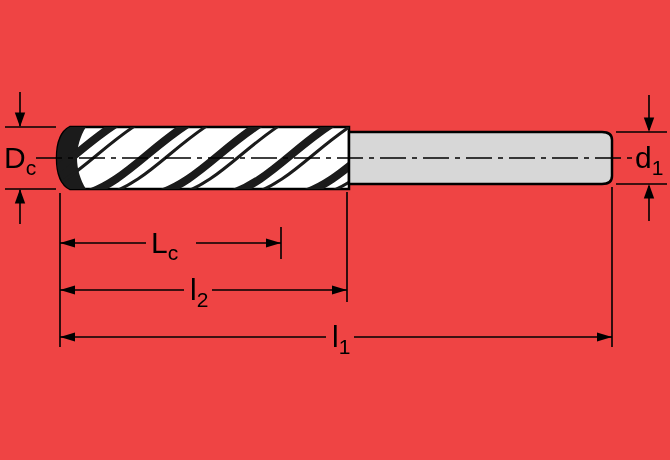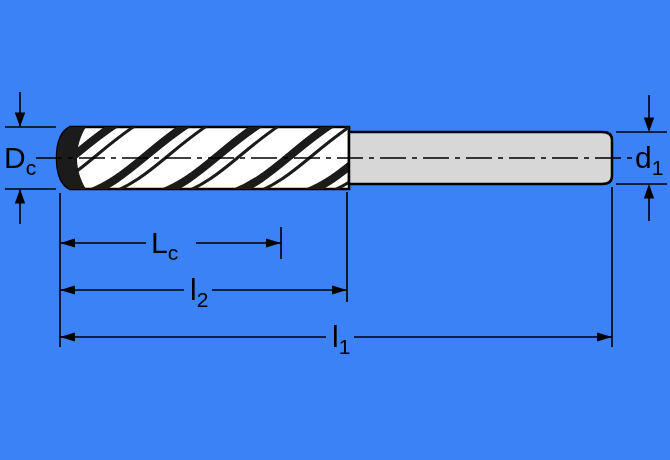--- a/index.html
+++ b/index.html
@@ -1,17 +1,17 @@
 <!DOCTYPE html>
 <html><head>
 <meta charset="utf-8">
 <style>
   html,body{margin:0;padding:0;background:#fff;}
   .stage{
-    position:relative;width:670px;height:460px;background:#3b82f6;overflow:hidden;
+    position:relative;width:670px;height:460px;background:#ef4444;overflow:hidden;
     font-family:"Liberation Sans", sans-serif;
   }
   svg{position:absolute;inset:0;}
   text{fill:#000;font-family:"Liberation Sans", sans-serif;}
   .dim-main{font-size:30px;}
   .dim-sub{font-size:21px;}
   .thin{stroke:#000;stroke-width:1.6;fill:none;}
   .outline{stroke:#000;stroke-width:2.5;}
   .arrow{fill:#000;stroke:none;}
 </style>

